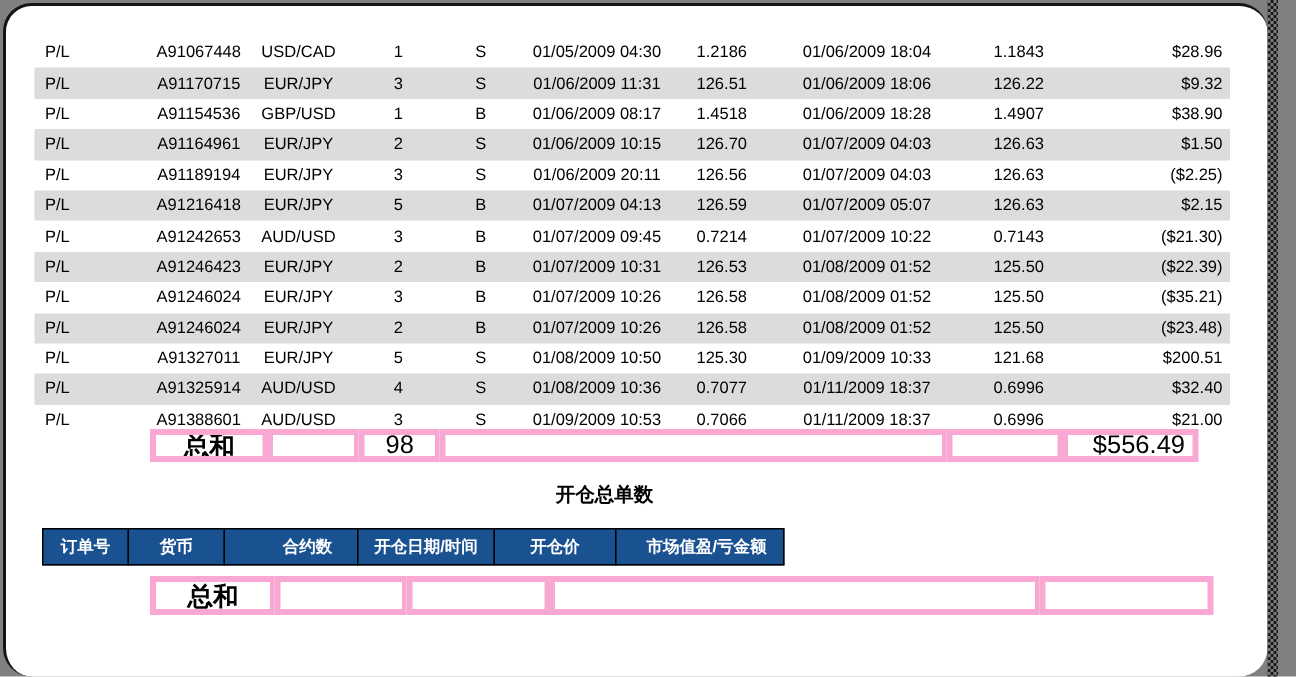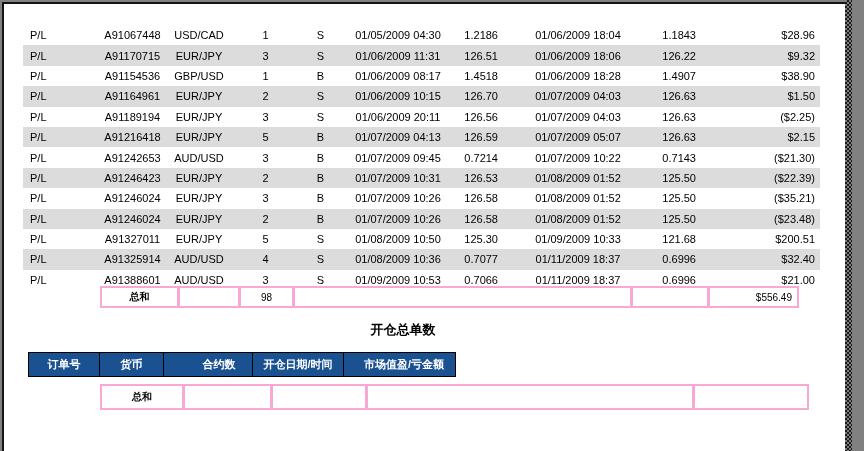--- a/index.html
+++ b/index.html
@@ -6,20 +6,21 @@
   body{
     width:864px;height:451px;position:relative;overflow:hidden;
     background:#808080;
     font-family:"Liberation Sans","DejaVu Sans",sans-serif;
     color:#000;
   }
   .page{
     position:absolute;left:2px;top:2px;width:843px;height:449px;
     background:#ffffff;border-left:2px solid #141414;border-top:2px solid #141414;
     box-sizing:border-box;
+    border-radius:19px;
   }
   .shadow{
     position:absolute;left:845px;top:0;width:7px;height:451px;
     background:conic-gradient(#1b1b1b 25%,#7d7d7d 0 50%,#1b1b1b 0 75%,#7d7d7d 0);
     background-size:4px 4px;
   }
   
   .mtable{position:absolute;left:19px;top:21px;width:797px;}
   .mrow{display:flex;height:20.4px;align-items:center;font-size:11px;}
   .mrow.alt{background:#DCDCDC;}
@@ -31,23 +32,23 @@
   .c4{width:45px;text-align:center;}
   .c5{width:110px;text-align:center;}
   .c6{width:55px;text-align:right;padding-right:10px;}
   .c7{width:140px;text-align:center;}
   .c8{width:60px;text-align:right;padding-right:12px;}
   .c9{width:112px;text-align:right;padding-right:5px;}
   
   .brow{position:absolute;display:flex;}
   .bcell{
     flex:none;box-sizing:border-box;background:#fff;
-    border:2px solid #f9a8d4;margin-left:-1px;
+    border:4px solid #f9a8d4;margin-left:-1px;
     display:flex;align-items:center;justify-content:center;
-    font-size:10px;white-space:nowrap;overflow:hidden;
+    font-size:17px;white-space:nowrap;overflow:hidden;
   }
   .bcell:first-child{margin-left:0;}
   .bold{font-weight:bold;}
   .tot1{left:96px;top:282px;height:22px;}
   .t10{width:79px;} .t11{width:62px;} .t12{width:55px;}
   .t13{width:339px;} .t14{width:78px;}
   .t15{width:91px;justify-content:flex-end;padding-right:5px;}
   
   .sect{
     position:absolute;left:19px;top:317px;width:760px;
@@ -56,21 +57,21 @@
   
   .bhead{left:24px;top:348px;height:25px;}
   .hcell{
     flex:none;box-sizing:border-box;
     background:#1A5191;color:#fff;font-weight:bold;font-size:11px;
     border:1px solid #000;margin-left:-1px;
     display:flex;align-items:center;justify-content:center;
     white-space:nowrap;overflow:hidden;
   }
   .hcell:first-child{margin-left:0;}
-  .h0{width:72px;} .h1{width:65px;} .h2{width:90px;padding-left:22px;} .h3{width:97px;}
+  .h0{width:58px;} .h1{width:65px;} .h2{width:90px;padding-left:22px;} .h3{width:97px;}
   .h4{width:63px;} .h5{width:92px;} .h6{width:82px;} .h7{width:93px;}
   .h8{width:113px;justify-content:space-between;padding:0 20px;}
   .tot2{left:96px;top:380px;height:26px;}
   .u0{width:84px;} .u1{width:89px;} .u2{width:96px;}
   .u3{width:328px;} .u4{width:116px;}
 </style>
 </head>
 <body>
 
 <div class="page">
@@ -245,20 +246,21 @@
     <div class="bcell t15">$556.49</div>
   </div>
 
   <div class="sect">开仓总单数</div>
 
   <div class="brow bhead">
     <div class="hcell h0">订单号</div>
     <div class="hcell h1">货币</div>
     <div class="hcell h2">合约数</div>
     <div class="hcell h5">开仓日期/时间</div>
+    <div class="hcell h6">开仓价</div>
     <div class="hcell h8">
       <span>市场值</span>
       <span>盈/亏金额</span>
     </div>
   </div>
 
   <div class="brow tot2">
     <div class="bcell u0 bold">总和</div>
     <div class="bcell u1"></div>
     <div class="bcell u2"></div>

